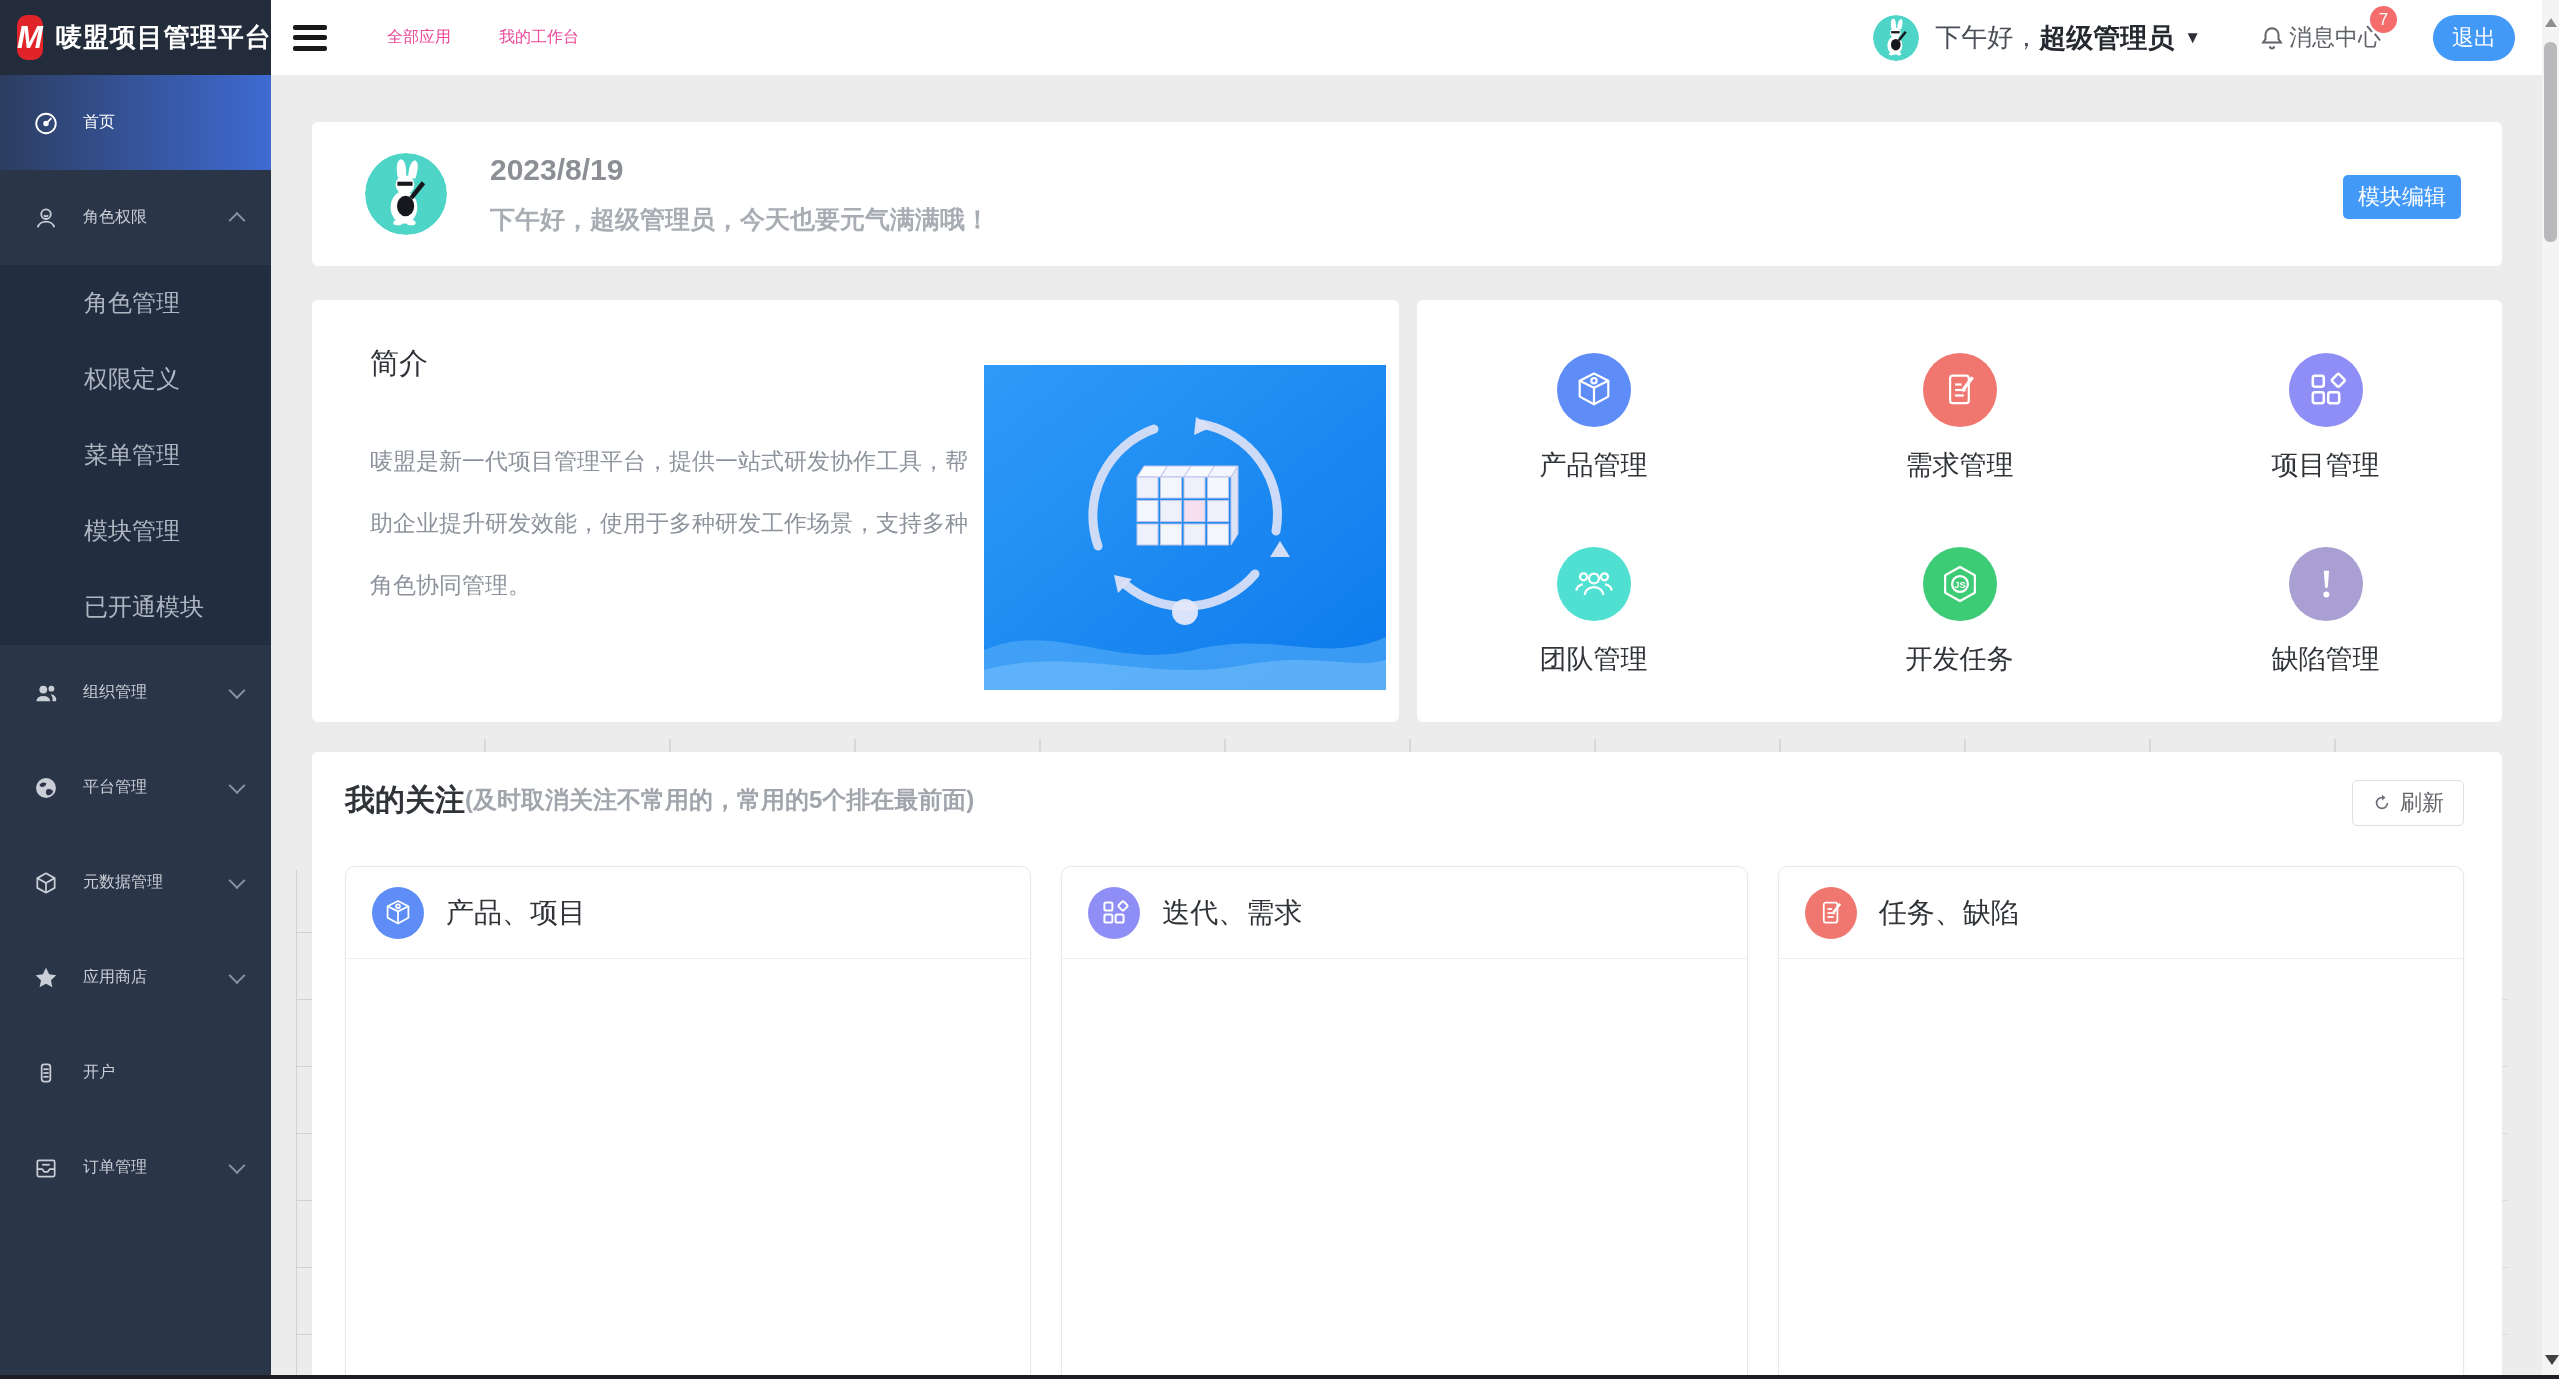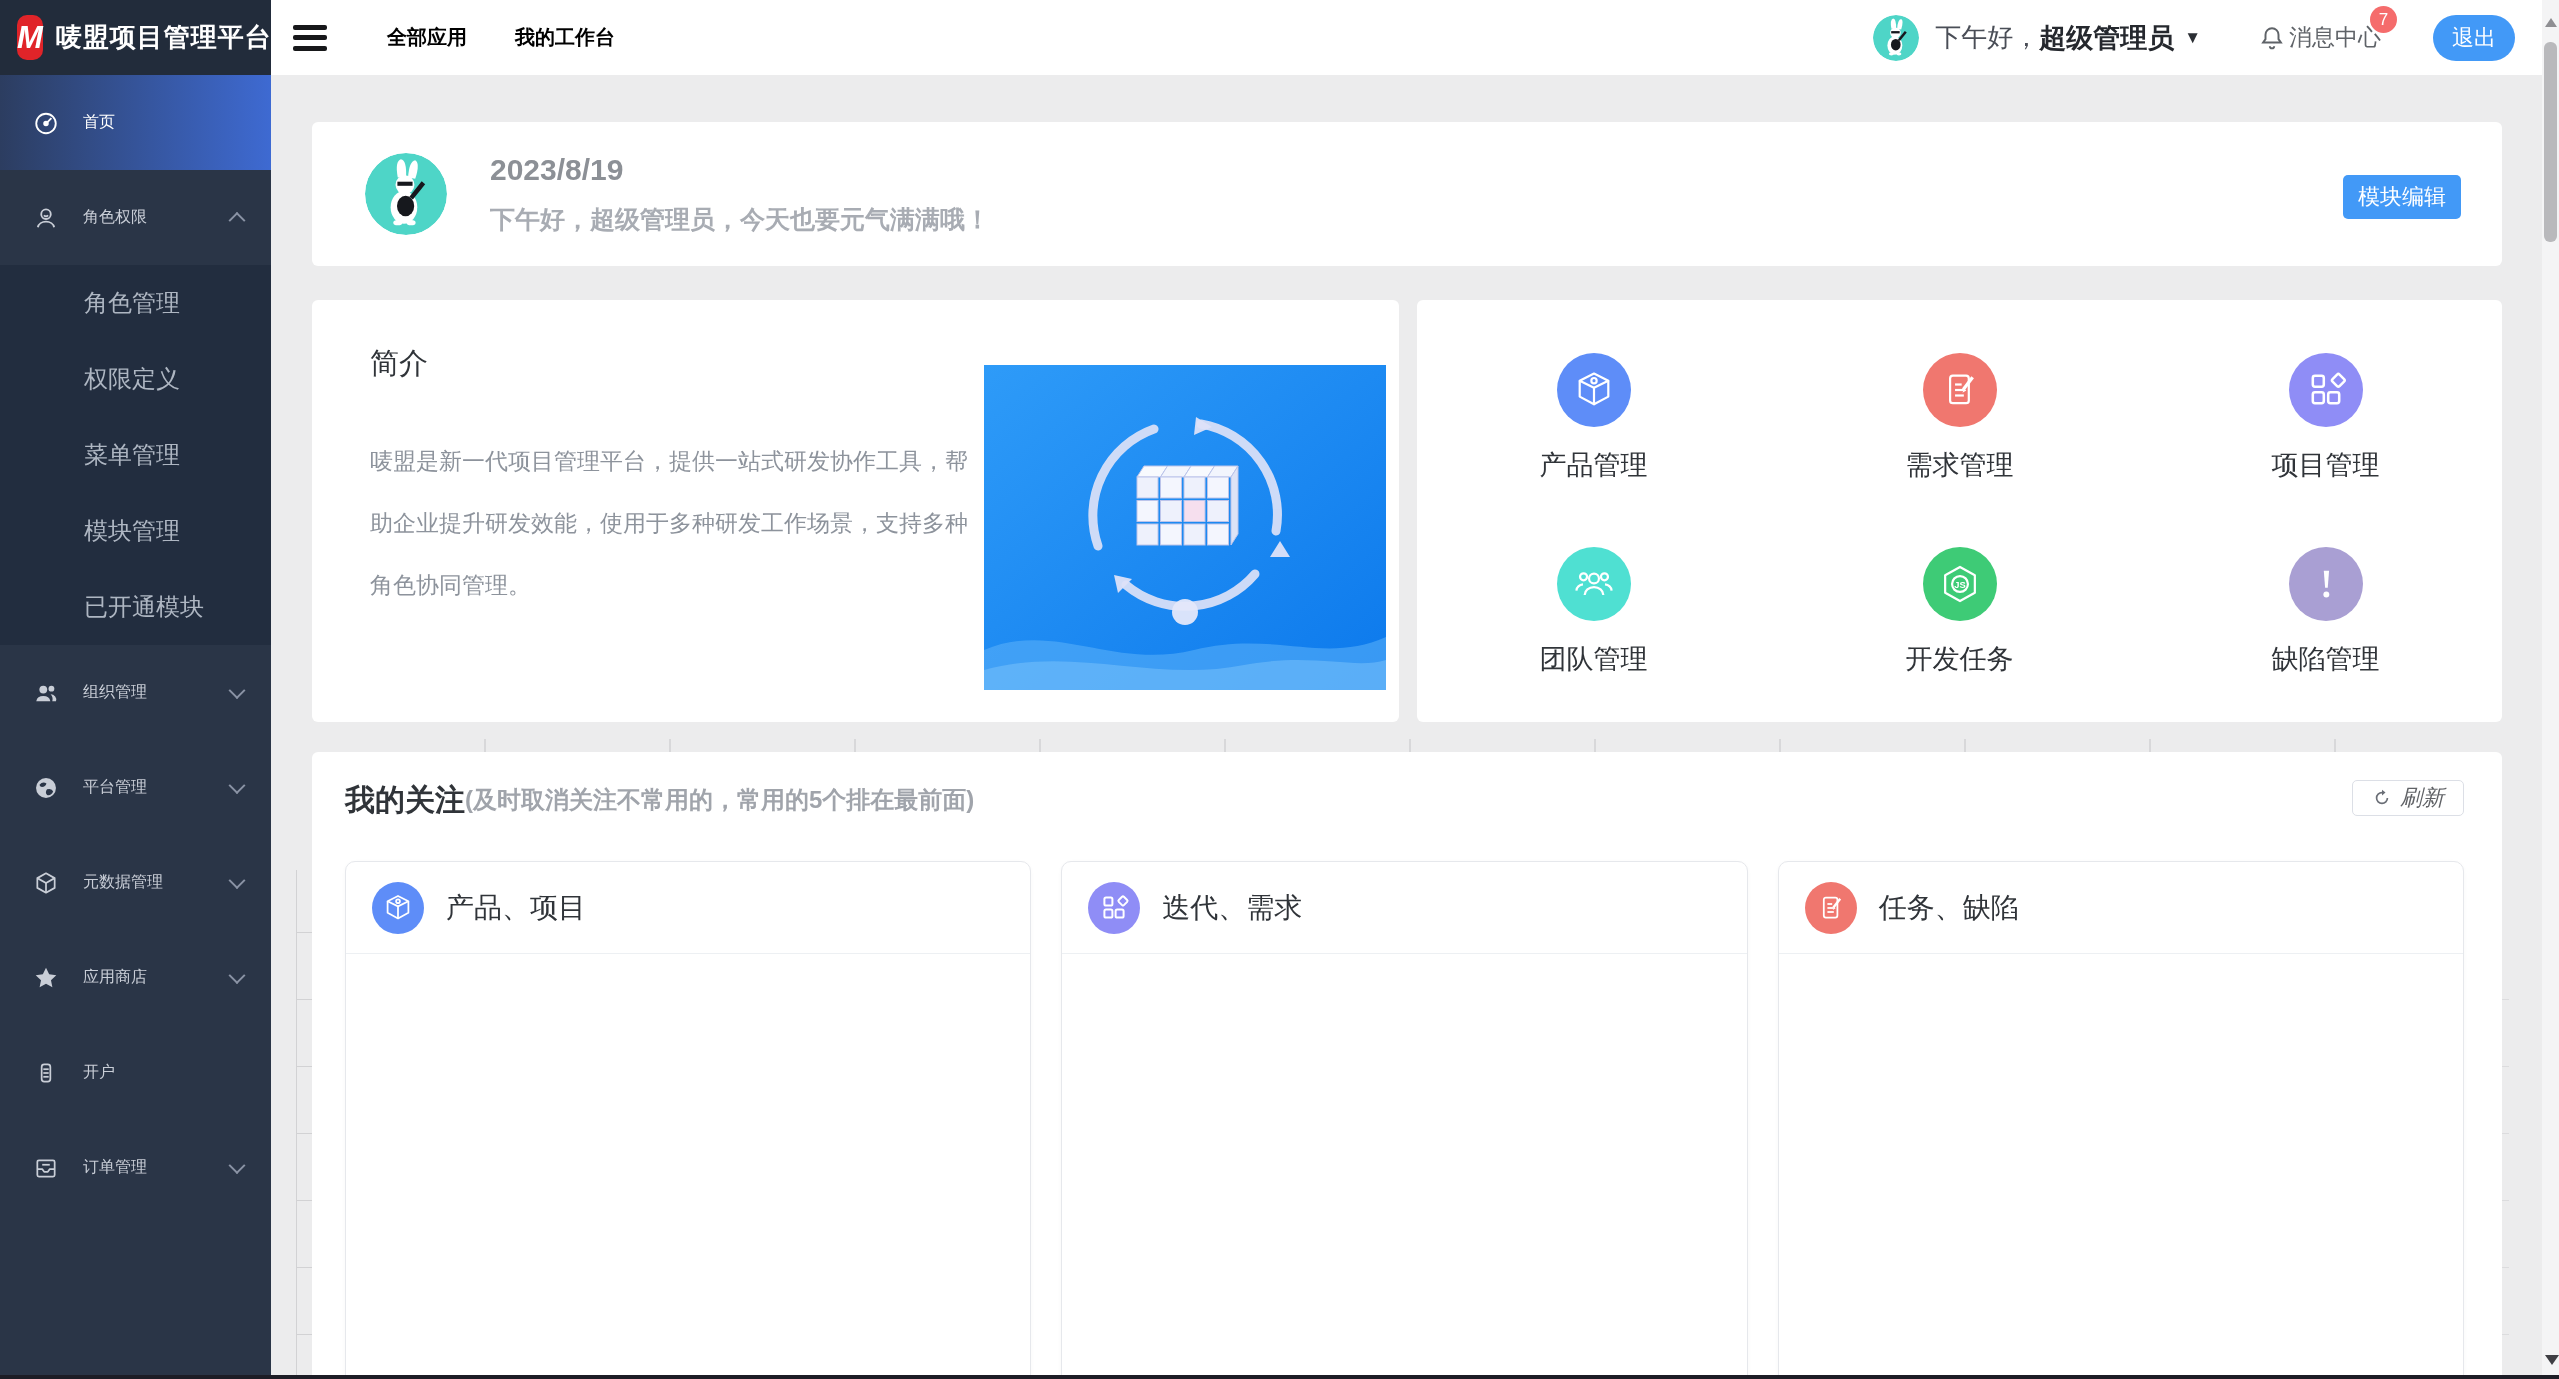--- a/index.html
+++ b/index.html
@@ -8,21 +8,21 @@
   .app { position:relative; width:2559px; height:1379px; background:#ececed; overflow:hidden; }
 
   
   .topbar { position:absolute; left:0; top:0; width:2559px; height:75px; background:#fff; z-index:30; display:flex; align-items:center; }
   .logo-block { width:271px; height:75px; background:#222c3b; display:flex; align-items:center; padding-left:17px; flex:0 0 auto; }
   .logo-m { width:45px; height:45px; background:#e02429; border-radius:10px; color:#fff; font-weight:bold; font-size:31px; display:flex; align-items:center; justify-content:center; font-style:italic; }
   .logo-text { color:#fff; font-size:26px; font-weight:bold; margin-left:13px; letter-spacing:1px; white-space:nowrap; }
   .hamburger { margin-left:22px; width:34px; height:26px; display:flex; flex-direction:column; justify-content:space-between; cursor:pointer; }
   .hamburger span { display:block; height:5px; background:#17181a; border-radius:2px; }
   .top-nav { display:flex; margin-left:60px; gap:48px; }
-  .top-nav-item { font-size:20px; color:#000000; font-weight:bold; cursor:pointer; }
+  .top-nav-item { font-size:16px; color:#ec4899; font-weight:normal; cursor:pointer; }
   .top-right { margin-left:auto; display:flex; align-items:center; padding-right:44px; }
   .avatar-sm { width:46px; height:46px; border-radius:50%; overflow:hidden; flex:0 0 auto; }
   .greet { margin-left:16px; font-size:26px; color:#4a4e57; display:flex; align-items:center; cursor:pointer; }
   .greet b { color:#25282e; font-size:27px; }
   .dd-arrow { font-size:17px; color:#2b2e34; margin-left:10px; }
   .msg { display:flex; align-items:center; margin-left:58px; position:relative; cursor:pointer; }
   .msg svg { width:26px; height:26px; }
   .msg-label { font-size:23px; color:#5f6368; margin-left:4px; }
   .badge { position:absolute; right:-16px; top:-16px; min-width:27px; height:27px; background:#f56c6c; border-radius:50%; color:#fff; font-size:17px; display:flex; align-items:center; justify-content:center; }
   .logout-btn { margin-left:52px; width:82px; height:46px; background:#4299f7; border:none; border-radius:23px; color:#fff; font-size:22px; cursor:pointer; }
@@ -66,21 +66,21 @@
   .mod-circle { width:74px; height:74px; border-radius:50%; display:flex; align-items:center; justify-content:center; }
   .mod-circle svg { width:44px; height:44px; }
   .mod-label { margin-top:20px; font-size:27px; color:#303439; }
   .c-blue { background:#5e8df8; } .c-red { background:#f0776f; } .c-purple { background:#8f8df6; }
   .c-teal { background:#4fe0d2; } .c-green { background:#3ecb76; } .c-lav { background:#a99fd3; }
 
   .favorites { left:312px; top:752px; width:2190px; height:624px; border-radius:6px 6px 0 0; padding:28px 38px 0 33px; }
   .fav-head { display:flex; align-items:flex-start; }
   .fav-title { font-size:30px; font-weight:bold; color:#303439; }
   .fav-sub { font-size:24px; color:#a0a4ab; font-weight:bold; margin-top:4px; }
-  .refresh-btn { margin-left:auto; width:112px; height:36px; background:#fff; border:1px solid #dcdfe6; border-radius:5px; color:#606266; font-size:22px; display:flex; align-items:center; justify-content:center; gap:8px; cursor:pointer;font-style:italic; }
+  .refresh-btn { margin-left:auto; width:112px; height:46px; background:#fff; border:1px solid #dcdfe6; border-radius:5px; color:#606266; font-size:22px; display:flex; align-items:center; justify-content:center; gap:8px; cursor:pointer; }
   .refresh-btn svg { width:20px; height:20px; }
   .fav-cards { display:flex; gap:30px; margin-top:40px; }
   .fav-card { width:696px; height:560px; background:#fff; border:1px solid #e6e8ec; border-radius:10px; box-shadow:0 1px 4px rgba(0,0,0,0.03); }
   .fav-card-head { height:92px; display:flex; align-items:center; padding-left:26px; border-bottom:1px solid #edf0f3; }
   .fav-ic { width:52px; height:52px; border-radius:50%; display:flex; align-items:center; justify-content:center; }
   .fav-ic svg { width:32px; height:32px; }
   .fav-label { margin-left:22px; font-size:28px; color:#303439; }
 
   
   .scrollbar { position:absolute; right:0; top:0; width:17px; height:1379px; background:#f4f4f5; z-index:50; }

